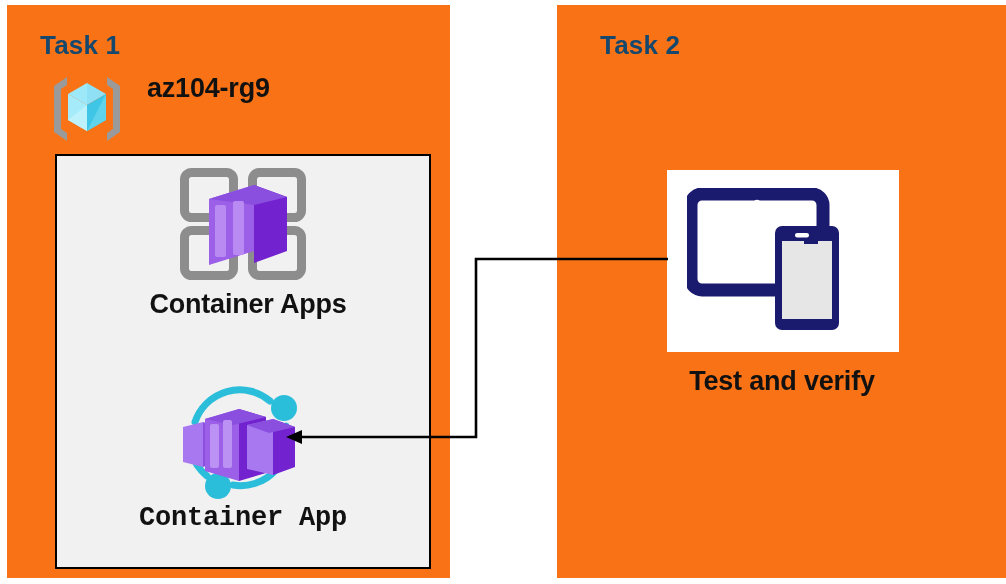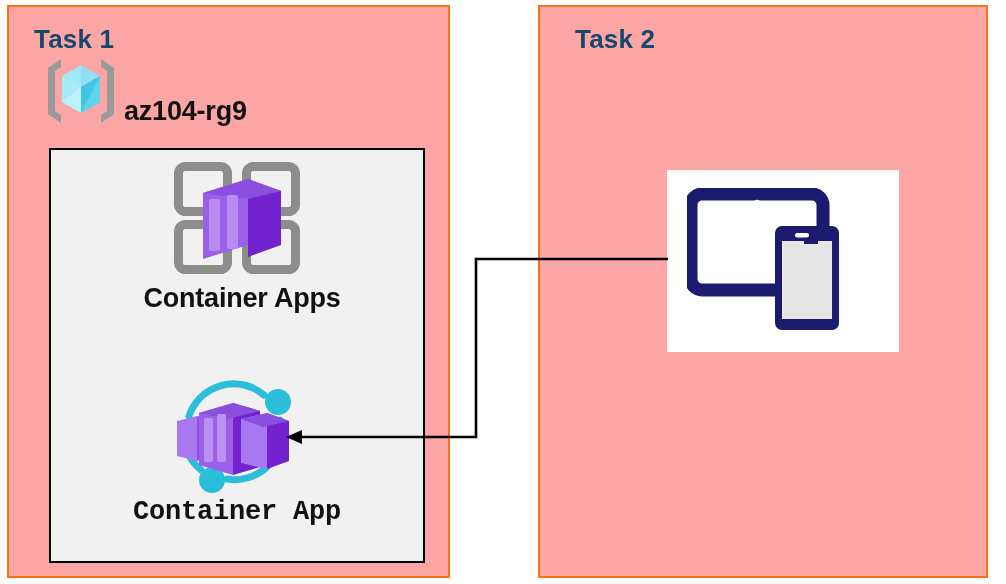--- a/index.html
+++ b/index.html
@@ -6,42 +6,42 @@
   body{
     width:1006px;height:584px;
     font-family:"Liberation Sans","DejaVu Sans",sans-serif;
     overflow:hidden;position:relative;
   }
   #canvas{position:absolute;inset:0;width:1006px;height:584px;}
 
   
   .panel{
     position:absolute;
-    background:#fca5a5;
-    border:2px solid #f97316;
+    background:#f97316;
+    border:8px solid #f97316;
     box-sizing:border-box;
   }
   #task1-panel{left:7px;top:5px;width:443px;height:573px;}
-  #task2-panel{left:538px;top:5px;width:450px;height:573px;}
+  #task2-panel{left:557px;top:5px;width:450px;height:573px;}
 
   .panel-title{
     position:absolute;
     color:#16486E;
     font-weight:bold;
     font-size:26px;
     letter-spacing:0.2px;
     white-space:nowrap;
   }
   #task1-title{left:25px;top:17px;}
   #task2-title{left:35px;top:17px;}
 
   
   #rg-row{
-    position:absolute;left:33px;top:48px;
-    display:flex;align-items:flex-end;gap:4px;
+    position:absolute;left:33px;top:60px;
+    display:flex;align-items:flex-start;gap:21px;
   }
   #rg-icon{width:78px;height:72px;display:block;}
   #rg-label{
     font-size:27px;font-weight:bold;color:#111111;
     white-space:nowrap;letter-spacing:-0.2px;
   }
 
   
   .inner-box{
     position:absolute;
@@ -181,20 +181,21 @@
 
       <rect x="4" y="6" width="132" height="96" rx="11" fill="none" stroke="#1A1A6E" stroke-width="13"></rect>
       <circle cx="70" cy="15" r="3.2" fill="#ffffff"></circle>
       <rect x="57" y="89" width="27" height="6" rx="3" fill="#ffffff"></rect>
 
       <rect x="88" y="38" width="64" height="104" rx="7" fill="#1A1A6E"></rect>
       <rect x="95" y="53" width="50" height="78" fill="#E6E6E6"></rect>
       <rect x="108" y="45" width="14" height="4.5" rx="2.2" fill="#ffffff"></rect>
       <rect x="117" y="50" width="14" height="6" fill="#1A1A6E"></rect>
     </svg>
+    <div id="tv-label">Test and verify</div>
   </div>
 
   <svg id="connector">
     <polyline points="668,259 476,259 476,437 296,437" fill="none" stroke="#000000" stroke-width="2.6"></polyline>
     <polygon points="286,437 302,430 302,444" fill="#000000"></polygon>
   </svg>
 
 </div>
 
 </body></html>

